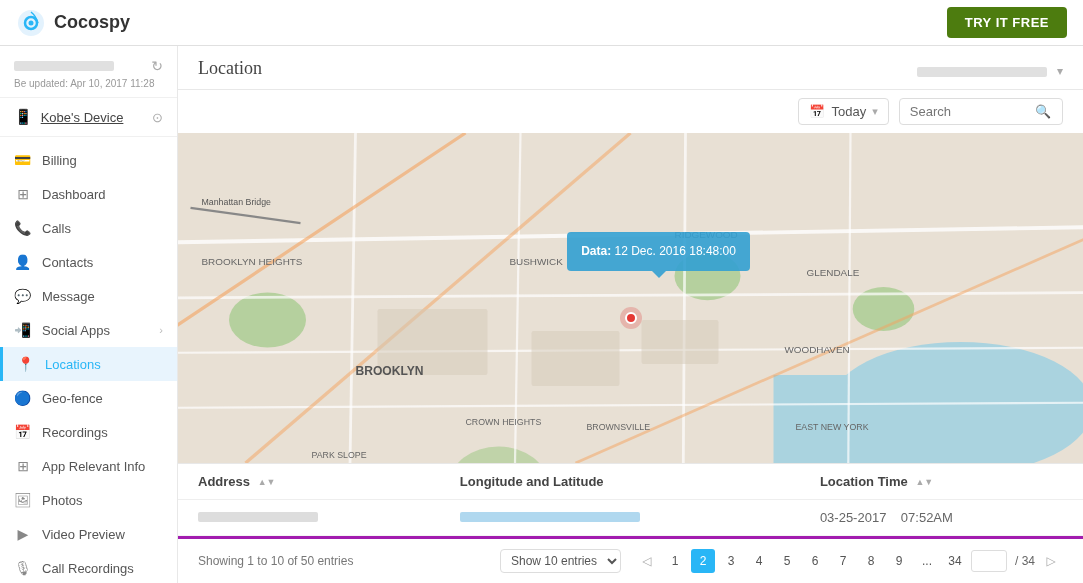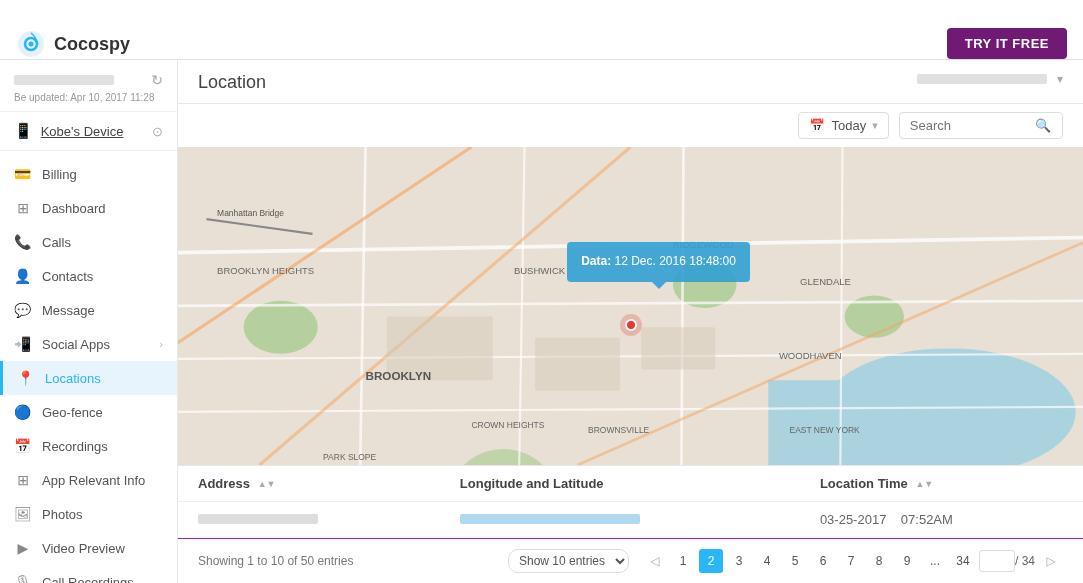--- a/index.html
+++ b/index.html
@@ -1,44 +1,44 @@
 <!DOCTYPE html>
 <html><head>
   <meta charset="utf-8">
   <style>
     * { box-sizing: border-box; margin: 0; padding: 0; }
     body { font-family: -apple-system, BlinkMacSystemFont, 'Segoe UI', Arial, sans-serif; font-size: 13px; color: #333; background: #f5f5f5; display: flex; flex-direction: column; height: 583px; overflow: hidden; }
 
     
     .top-nav {
-      height: 60px;
+      height: 46px;
       background: #fff;
       border-bottom: 1px solid #e0e0e0;
       display: flex;
-      align-items: flex-end;
+      align-items: center;
       padding: 0 16px;
       flex-shrink: 0;
     }
     .logo-area {
       display: flex;
       align-items: center;
       gap: 8px;
       flex: 1;
     }
     .logo-icon {
       width: 30px;
       height: 30px;
     }
     .logo-text {
       font-size: 18px;
       font-weight: 600;
       color: #333;
     }
     .try-free-btn {
-      background: #701a75;
+      background: #4d7c0f;
       color: #fff;
       border: none;
       border-radius: 4px;
       padding: 8px 18px;
       font-size: 13px;
       font-weight: 600;
       cursor: pointer;
       letter-spacing: 0.5px;
     }
 
@@ -142,26 +142,27 @@
 
     
     .content {
       flex: 1;
       display: flex;
       flex-direction: column;
       overflow: hidden;
     }
     .content-header {
       display: flex;
-      align-items: flex-start;
+      align-items: flex-end;
       justify-content: space-between;
       padding: 12px 20px 10px;
       background: #fff;
       border-bottom: 1px solid #e8e8e8;
       flex-shrink: 0;
+      font-family: Liberation Serif, serif;
     }
     .page-title {
       font-size: 18px;
       font-weight: 500;
       color: #444;
     }
     .header-right {
       display: flex;
       align-items: center;
       gap: 10px;
@@ -329,39 +330,39 @@
       display: inline-block;
     }
 
     
     .pagination-bar {
       display: flex;
       align-items: center;
       justify-content: space-between;
       padding: 10px 20px;
       background: #fff;
-      border-top: 1px solid #a21caf;
+      border-top: 3px solid #a21caf;
       font-size: 12px;
       color: #666;
       flex-shrink: 0;
     }
     .pagination-info { color: #777; }
     .pagination-controls {
       display: flex;
       align-items: center;
       gap: 4px;
     }
     .show-entries {
       display: flex;
       align-items: center;
       gap: 6px;
     }
     .show-select {
       border: 1px solid #ddd;
-      border-radius: 10px;
+      border-radius: 4px;
       padding: 3px 6px;
       font-size: 12px;
       color: #555;
       background: #fff;
     }
     .page-btn {
       width: 24px;
       height: 24px;
       display: flex;
       align-items: center;
@@ -372,21 +373,21 @@
       color: #555;
     }
     .page-btn.active {
       background: #29b6f6;
       color: #fff;
     }
     .page-btn.nav-btn { color: #aaa; }
     .page-input-group {
       display: flex;
       align-items: center;
-      gap: 0;
+      gap: 8px;
     }
     .page-input {
       width: 36px;
       border: 1px solid #ddd;
       border-radius: 3px;
       padding: 3px 5px;
       font-size: 12px;
       text-align: center;
     }
   </style>

